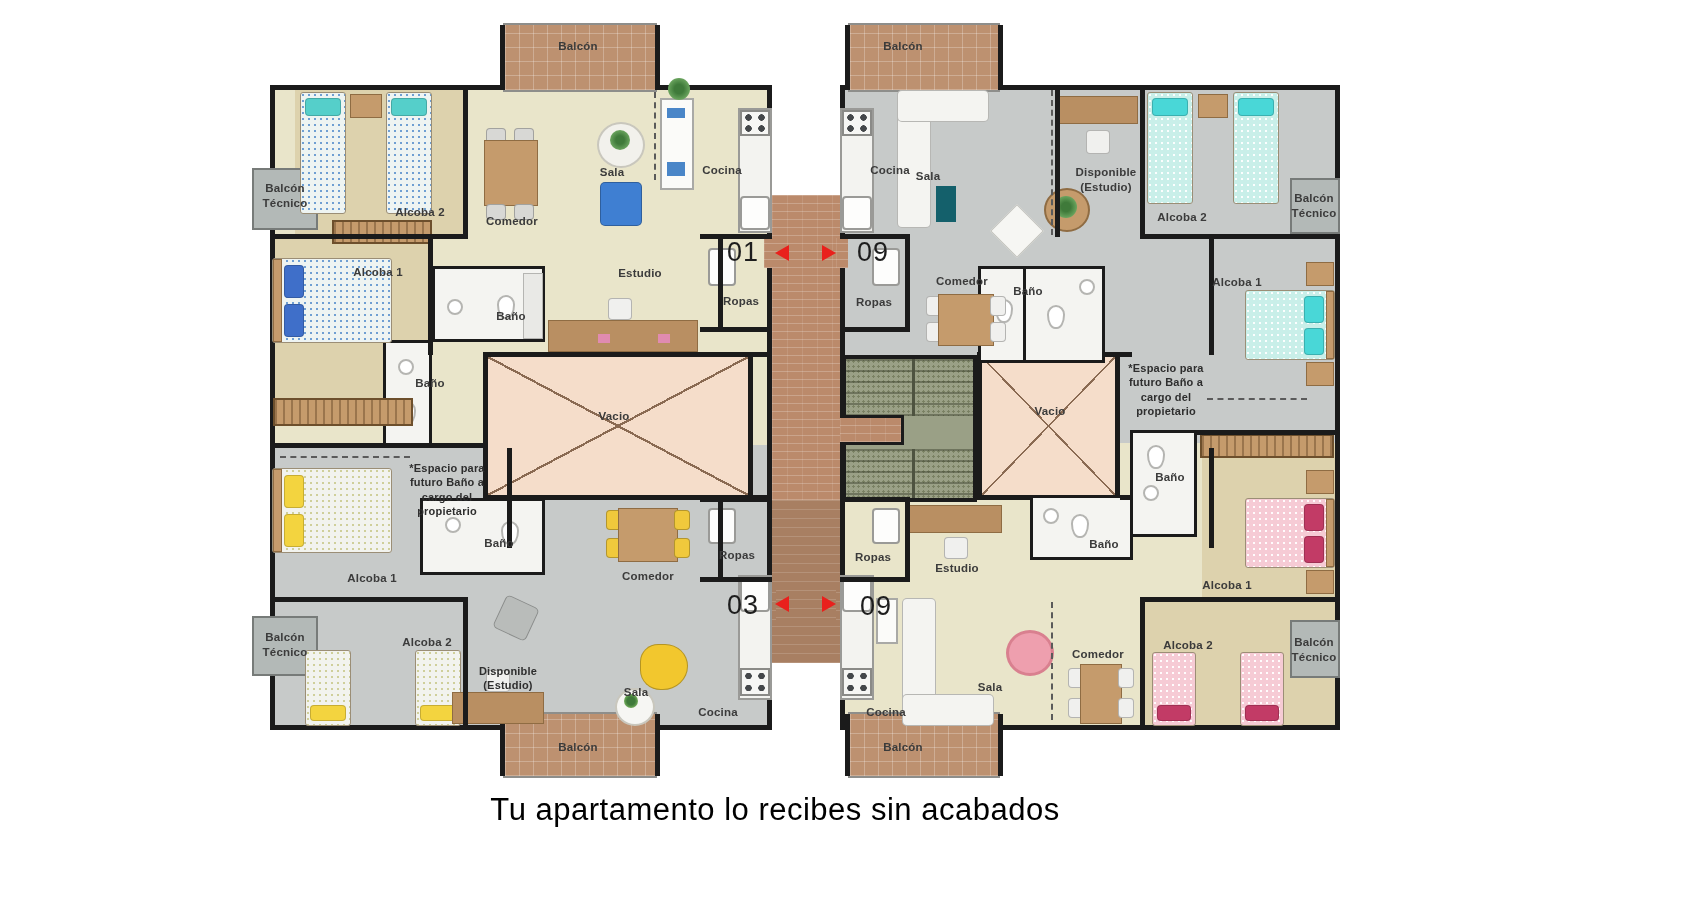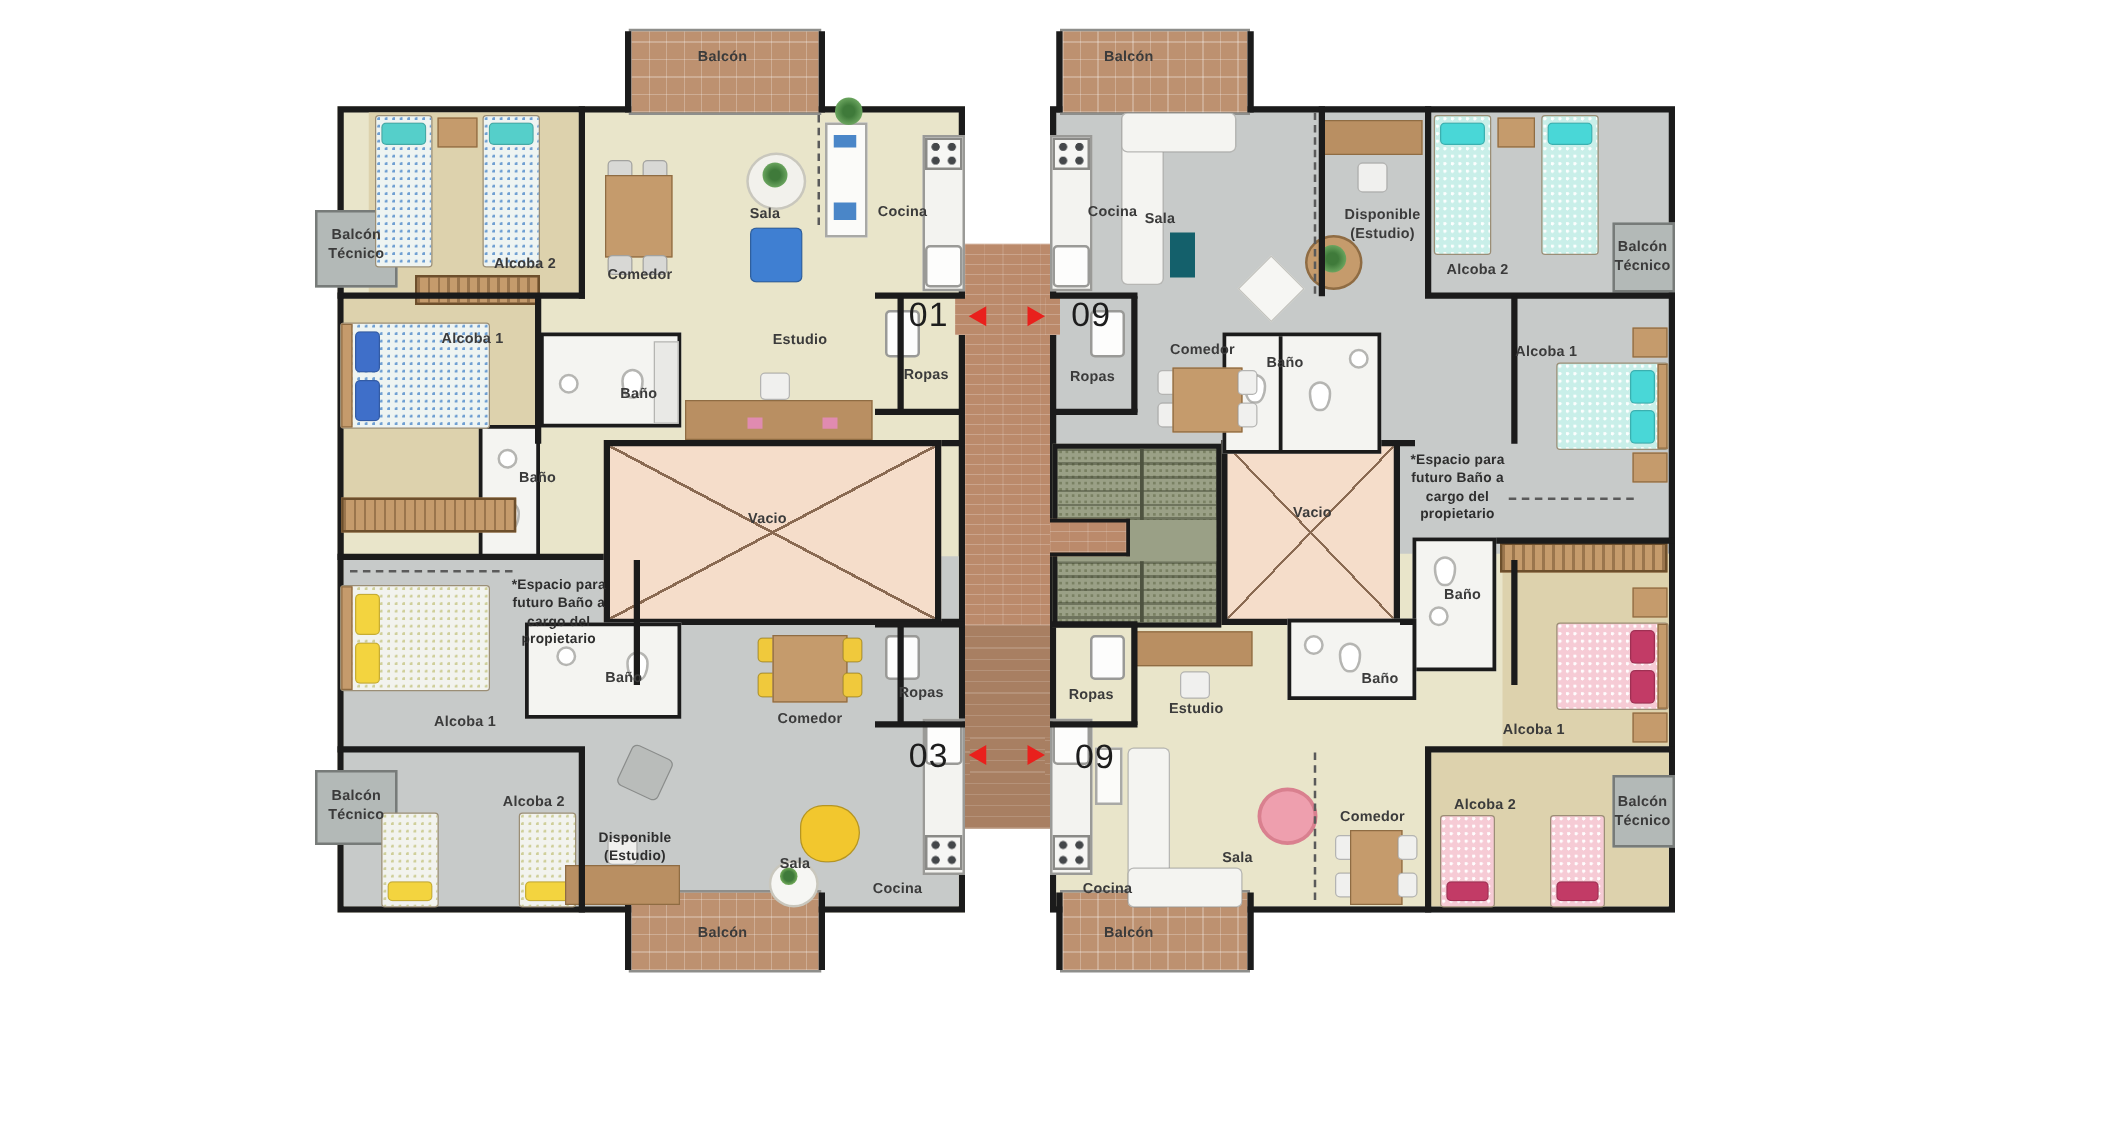--- a/index.html
+++ b/index.html
@@ -400,13 +400,14 @@
       <div class="num" style="left: 743px; top: 252px;">01</div>
       <div class="num" style="left: 873px; top: 252px;">09</div>
       <div class="num" style="left: 743px; top: 605px;">03</div>
       <div class="num" style="left: 876px; top: 606px;">09</div>
       <div class="arrow" style="left: 775px; top: 245px; border-top: 8px solid transparent; border-bottom: 8px solid transparent; border-right: 14px solid rgb(233, 32, 28);"></div>
       <div class="arrow" style="left: 822px; top: 245px; border-top: 8px solid transparent; border-bottom: 8px solid transparent; border-left: 14px solid rgb(233, 32, 28);"></div>
       <div class="arrow" style="left: 775px; top: 596px; border-top: 8px solid transparent; border-bottom: 8px solid transparent; border-right: 14px solid rgb(233, 32, 28);"></div>
       <div class="arrow" style="left: 822px; top: 596px; border-top: 8px solid transparent; border-bottom: 8px solid transparent; border-left: 14px solid rgb(233, 32, 28);"></div>
     </div>
 
+  <div id="caption">Tu apartamento lo recibes sin acabados</div>
 </div>
 
 </body></html>

